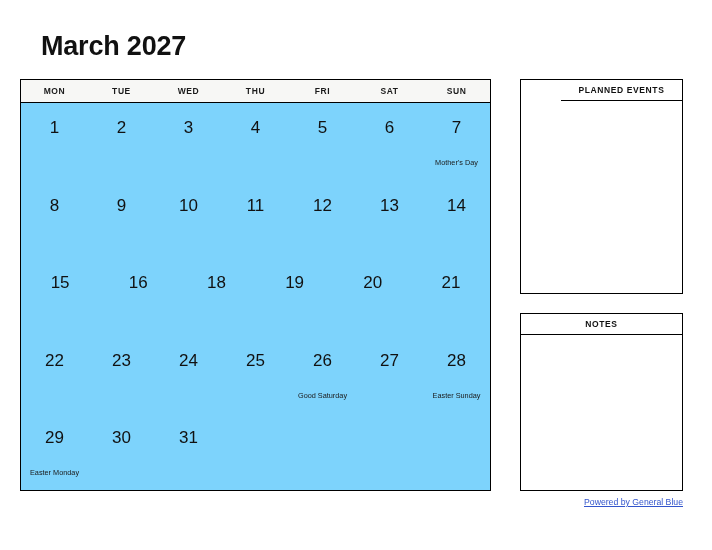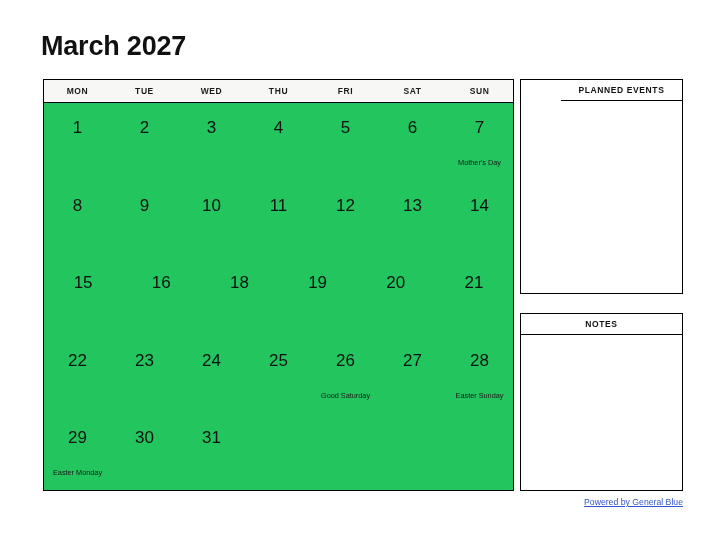--- a/index.html
+++ b/index.html
@@ -42,27 +42,27 @@
     font-size: 14.5px;
     font-weight: bold;
     color: #111111;
     line-height: 18px;
     margin-top: 40px;
   }
 
   
   #calendar {
     position: absolute;
-    left: 43px;
+    left: 20px;
     top: 79px;
     width: 471px;
     height: 412px;
     border: 1.3px solid #000000;
     box-sizing: border-box;
-    background: #22c55e;
+    background: #7dd3fc;
   }
   #weekday-row {
     display: flex;
     height: 22px;
     background: #f7f7f5;
     border-bottom: 1.3px solid #000000;
   }
   .weekday-cell {
     flex: 1 1 0;
     display: flex;

